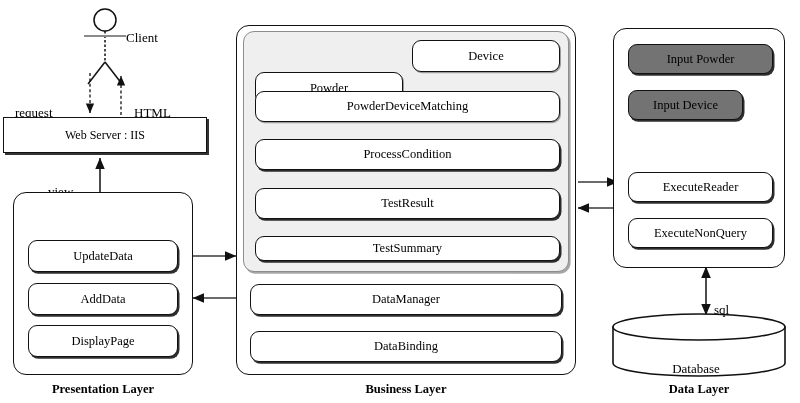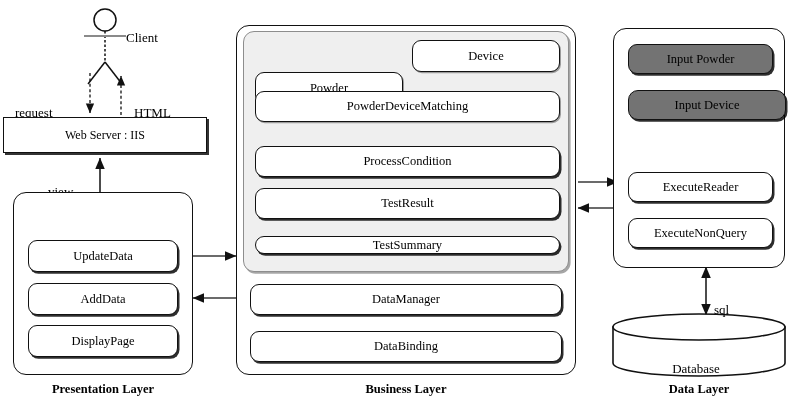--- a/index.html
+++ b/index.html
@@ -119,45 +119,45 @@
 
   <div class="abs node thin" style="left:255px;top:40px;width:148px;height:32px;margin-top:32px;">
     <span>Powder</span>
   </div>
   <div class="abs node thin" style="left:412px;top:40px;width:148px;height:32px;">
     <span>Device</span>
   </div>
   <div class="abs node thin" style="left:255px;top:91px;width:305px;height:31px;">
     <span>PowderDeviceMatching</span>
   </div>
-  <div class="abs node" style="left:255px;top:139px;width:305px;height:31px;margin-top:7px;">
+  <div class="abs node" style="left:255px;top:139px;width:305px;height:31px;">
     <span>ProcessCondition</span>
   </div>
   <div class="abs node" style="left:255px;top:188px;width:305px;height:31px;">
     <span>TestResult</span>
   </div>
-  <div class="abs node" style="left:255px;top:236px;width:305px;height:18px;">
+  <div class="abs node" style="left:255px;top:236px;width:305px;height:25px;">
     <span>TestSummary</span>
   </div>
 
   <div class="abs node" style="left:250px;top:284px;width:312px;height:31px;">
     <span>DataManager</span>
   </div>
   <div class="abs node" style="left:250px;top:331px;width:312px;height:31px;">
     <span>DataBinding</span>
   </div>
 
   <div class="abs layer-label" style="left:236px;top:382px;width:340px;">Business Layer</div>
 
   <div class="abs panel" style="left:613px;top:28px;width:172px;height:240px;"></div>
 
   <div class="abs node gray" style="left:628px;top:44px;width:145px;height:30px;">
     <span>Input Powder</span>
   </div>
-  <div class="abs node gray" style="left:628px;top:90px;width:158px;height:30px;border-radius:10px;">
+  <div class="abs node gray" style="left:628px;top:90px;width:115px;height:30px;">
     <span>Input Device</span>
   </div>
   <div class="abs node" style="left:628px;top:172px;width:145px;height:30px;">
     <span>ExecuteReader</span>
   </div>
   <div class="abs node" style="left:628px;top:218px;width:145px;height:30px;">
     <span>ExecuteNonQuery</span>
   </div>
 
   <div class="abs lbl" style="left:592px;top:342px;width:208px;text-align:center;">Database</div>

